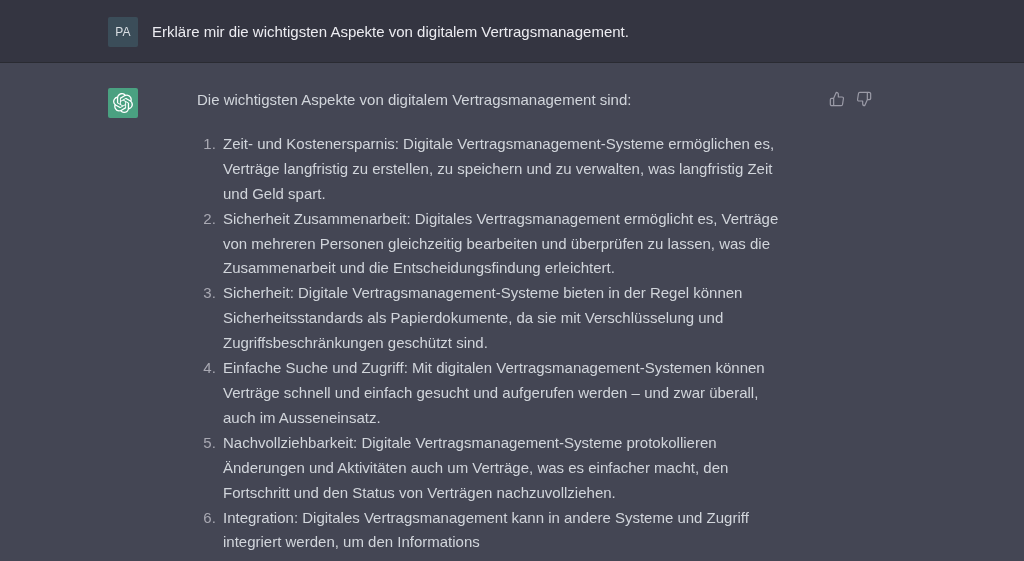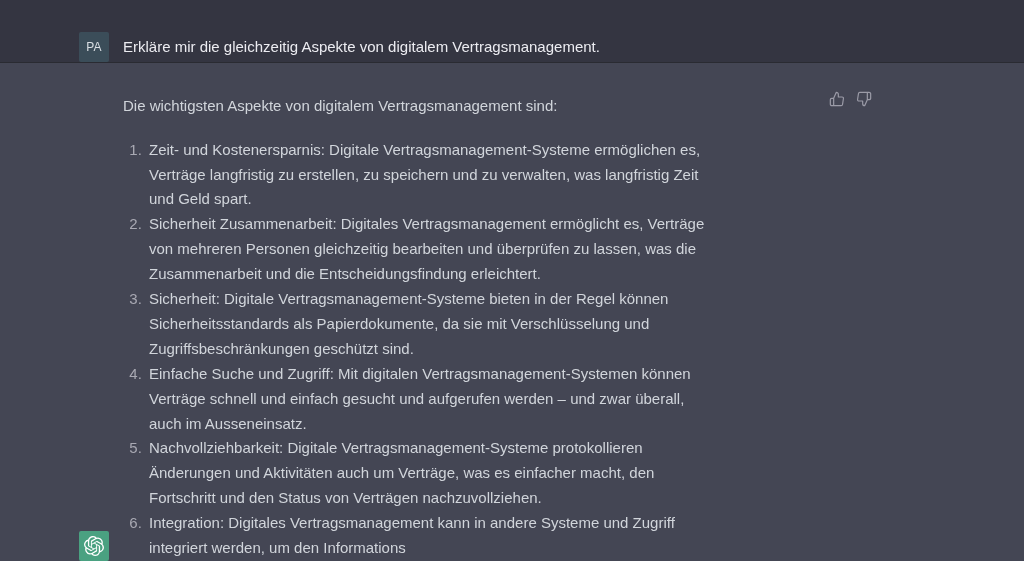--- a/index.html
+++ b/index.html
@@ -4,34 +4,35 @@
 <style>
   * { margin: 0; padding: 0; box-sizing: border-box; }
   html, body { background: #343541; }
   body {
     font-family: "Liberation Sans", "DejaVu Sans", sans-serif;
     width: 1024px; height: 561px; overflow: hidden;
   }
   .chat { width: 1024px; height: 561px; display: flex; flex-direction: column; }
 
   .msg-row {
-    display: flex; align-items: flex-end;
-    padding-left: 79px;
+    display: flex; align-items: flex-start;
+    padding-left: 108px;
   }
   .msg-row.user {
     background: #343541;
     height: 63px;
     padding-top: 17px;
     border-bottom: 1px solid rgba(32,33,35,0.5);
   }
   .msg-row.assistant {
     background: #444654;
     flex: 1;
     padding-top: 25px;
     position: relative;
+    gap: 45px;
   }
 
   .avatar {
     width: 30px; height: 30px;
     border-radius: 2px;
     flex: 0 0 30px;
     display: flex; align-items: center; justify-content: center;
     user-select: none;
   }
   .avatar.user-avatar {
@@ -76,21 +77,21 @@
   }
   .feedback svg { width: 16px; height: 16px; display: block; }
 </style>
 </head>
 <body>
 
 <div class="chat">
 
   <div class="msg-row user">
     <div class="avatar user-avatar" style="background-color: rgb(59, 77, 89);">PA</div>
-    <div class="msg-content">Erkläre mir die gleichzeitig Aspekte von digitalem Vertragsmanagement.</div>
+    <div class="msg-content">Erkläre mir die wichtigsten Aspekte von digitalem Vertragsmanagement.</div>
   </div>
 
   <div class="msg-row assistant">
     <div class="avatar gpt-avatar" style="background-color: rgb(74, 161, 129);">
       <svg viewBox="0 0 24 24" fill="#ffffff" aria-hidden="true">
         <path d="M22.2819 9.8211a5.9847 5.9847 0 0 0-.5157-4.9108 6.0462 6.0462 0 0 0-6.5098-2.9A6.0651 6.0651 0 0 0 4.9807 4.1818a5.9847 5.9847 0 0 0-3.9977 2.9 6.0462 6.0462 0 0 0 .7427 7.0966 5.98 5.98 0 0 0 .511 4.9107 6.051 6.051 0 0 0 6.5146 2.9001A5.9847 5.9847 0 0 0 13.2599 24a6.0557 6.0557 0 0 0 5.7718-4.2058 5.9894 5.9894 0 0 0 3.9977-2.9001 6.0557 6.0557 0 0 0-.7475-7.073zM13.2599 22.4301a4.4755 4.4755 0 0 1-2.8764-1.0408l.1419-.0804 4.7783-2.7582a.7948.7948 0 0 0 .3927-.6813v-6.7369l2.02 1.1686a.071.071 0 0 1 .038.0615v5.5826a4.504 4.504 0 0 1-4.4945 4.4944zm-9.6607-4.1254a4.4708 4.4708 0 0 1-.5346-3.0137l.142.0852 4.783 2.7582a.7712.7712 0 0 0 .7806 0l5.8428-3.3685v2.3324a.0804.0804 0 0 1-.0332.0615L9.74 19.9502a4.4992 4.4992 0 0 1-6.1408-1.6464zM2.3408 7.8956a4.485 4.485 0 0 1 2.3655-1.9728V11.6a.7664.7664 0 0 0 .3879.6765l5.8144 3.3543-2.0201 1.1685a.0757.0757 0 0 1-.071 0l-4.8303-2.7865A4.504 4.504 0 0 1 2.3408 7.8956zm16.5963 3.8558L13.1038 8.364 15.1192 7.2a.0757.0757 0 0 1 .071 0l4.8303 2.7913a4.4944 4.4944 0 0 1-.6765 8.1042v-5.6772a.79.79 0 0 0-.407-.667zm2.0107-3.0231l-.142-.0852-4.7735-2.7818a.7759.7759 0 0 0-.7854 0L9.409 9.2297V6.8974a.0662.0662 0 0 1 .0284-.0615l4.8303-2.7866a4.4992 4.4992 0 0 1 6.6802 4.66zM8.3065 12.863l-2.02-1.1638a.0804.0804 0 0 1-.038-.0567V6.0742a4.4992 4.4992 0 0 1 7.3757-3.4537l-.142.0805L8.704 5.459a.7948.7948 0 0 0-.3927.6813zm1.0976-2.3654l2.602-1.4998 2.6069 1.4998v2.9994l-2.5974 1.4997-2.6067-1.4997z"></path>
       </svg>
     </div>
     <div class="msg-content">
       <p class="intro">Die wichtigsten Aspekte von digitalem Vertragsmanagement sind:</p>

